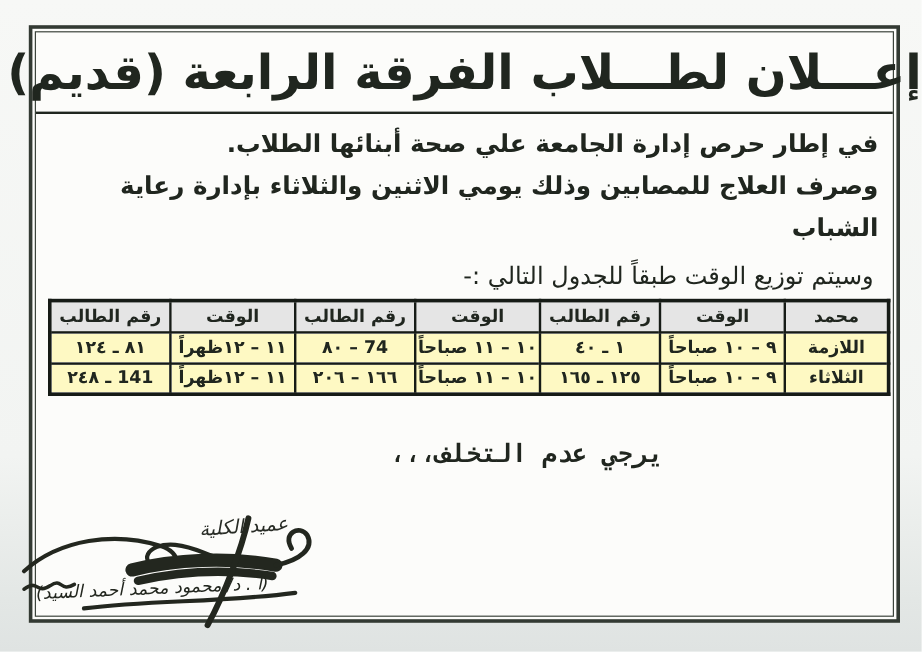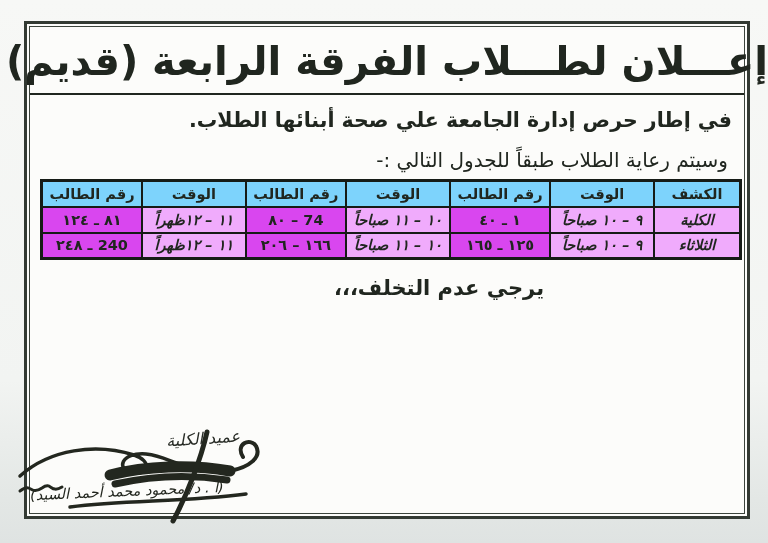--- a/index.html
+++ b/index.html
@@ -60,32 +60,33 @@
   table.schedule th, table.schedule td {
     border: 2px solid #161b16;
     text-align: center;
     vertical-align: middle;
     height: 26px;
     font-size: 14.5px;
     font-weight: bold;
     white-space: nowrap;
     overflow: hidden;
   }
-  table.schedule th { background: #7dd3fc; }
-  td.shade { background: #f0abfc; font-style: italic; }
-  td.plain { background: #d946ef; }
+  table.schedule th { background: #e5e5e5; }
+  td.shade { background: #fef9c3; }
+  td.plain { background: #fef9c3; }
   col.c-day { width: 12.5%; }
   col.c-time { width: 15%; }
   col.c-num { width: 14.5%; }
   .closing-note {
     width: fit-content;
-    margin: 16px auto 0 auto;
+    margin: 36px auto 0 auto;
     transform: translateX(52px); 
     font-size: 21px;
     font-weight: bold;
+    font-family: Liberation Mono, monospace;
   }
   .signature-block {
     position: absolute;
     left: -16px; top: 392px;   
     width: 302px; height: 120px;
     direction: rtl;
     z-index: 5;
   }
   .sig-role {
     position: absolute;
@@ -110,63 +111,64 @@
 </head>
 <body>
 
 <div class="scan-page">
   <div class="scan-inner">
 
     <div class="title-band">إعـــلان لطـــلاب الفرقة الرابعة (قديم)</div>
 
     <div class="body-text">
       <div>في إطار حرص إدارة الجامعة علي صحة أبنائها الطلاب.</div>
+      <div>وصرف العلاج للمصابين وذلك يومي الاثنين والثلاثاء بإدارة رعاية الشباب</div>
     </div>
 
-    <div class="table-intro">وسيتم رعاية الطلاب طبقاً للجدول التالي :-</div>
+    <div class="table-intro">وسيتم توزيع الوقت طبقاً للجدول التالي :-</div>
 
     <table class="schedule">
       <colgroup>
         <col class="c-day">
           <col class="c-time">
           <col class="c-num">
         <col class="c-time">
           <col class="c-num">
           <col class="c-time">
           <col class="c-num">
       </colgroup>
       <thead>
         <tr>
-          <th>الكشف</th>
+          <th>محمد</th>
           <th>الوقت</th>
           <th>رقم الطالب</th>
           <th>الوقت</th>
           <th>رقم الطالب</th>
           <th>الوقت</th>
           <th>رقم الطالب</th>
         </tr>
       </thead>
       <tbody>
         <tr>
-          <td class="shade">الكلية</td>
+          <td class="shade">اللازمة</td>
           <td class="shade">٩ – ١٠ صباحاً</td>
           <td class="plain">١ ـ ٤٠</td>
           <td class="shade">١٠ – ١١ صباحاً</td>
           <td class="plain">74 – ٨٠</td>
           <td class="shade">١١ – ١٢ظهراً</td>
           <td class="plain">٨١ ـ ١٢٤</td>
         </tr>
         <tr>
           <td class="shade">الثلاثاء</td>
           <td class="shade">٩ – ١٠ صباحاً</td>
           <td class="plain">١٢٥ ـ ١٦٥</td>
           <td class="shade">١٠ – ١١ صباحاً</td>
           <td class="plain">١٦٦ – ٢٠٦</td>
           <td class="shade">١١ – ١٢ظهراً</td>
-          <td class="plain">240 ـ ٢٤٨</td>
+          <td class="plain">141 ـ ٢٤٨</td>
         </tr>
       </tbody>
     </table>
 
     <div class="closing-note">يرجي عدم التخلف،،،</div>
 
     <div class="signature-block">
       <svg class="sig-svg" viewBox="0 0 302 120" width="302" height="120" xmlns="http://www.w3.org/2000/svg">
         <g fill="none" stroke="#23271f" stroke-linecap="round">
           <path stroke-width="3.5" d="M6 57 C 36 30, 82 24, 120 36 C 138 42, 136 56, 119 54 C 101 51, 107 33, 132 35 C 150 37, 158 44, 170 46"></path>

